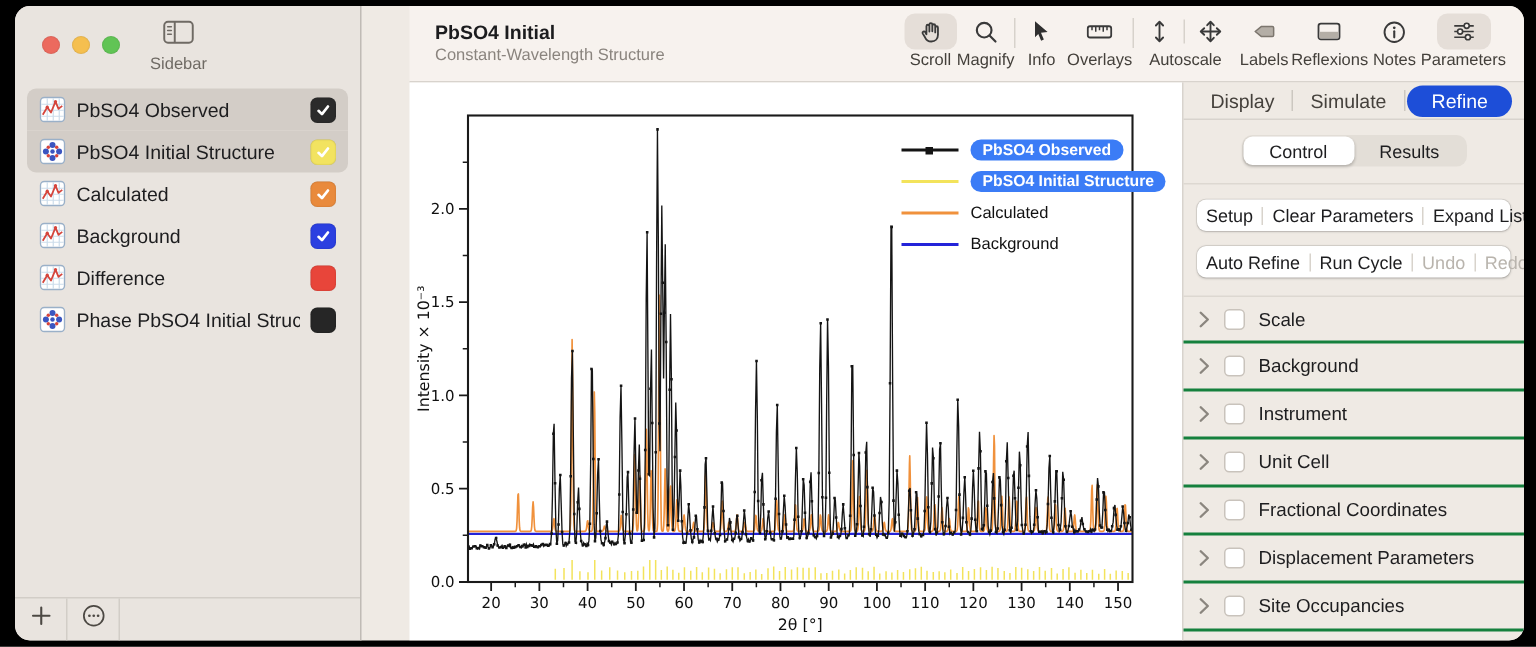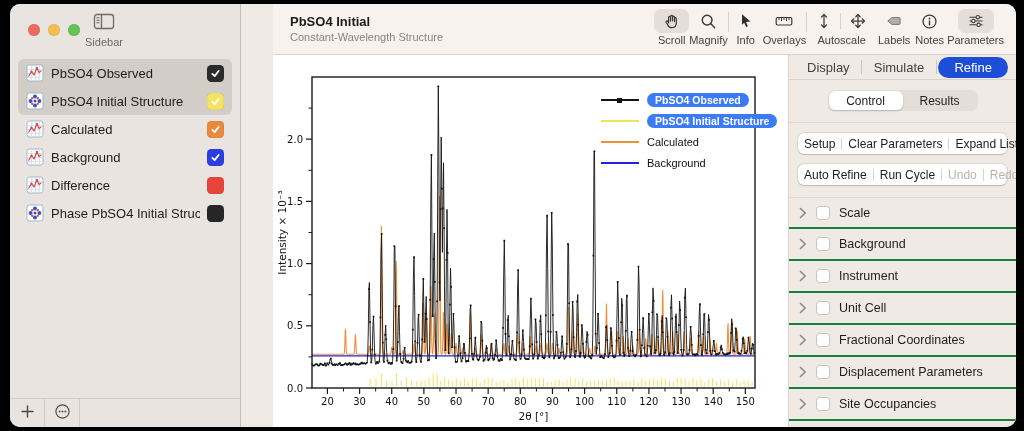--- a/index.html
+++ b/index.html
@@ -5,21 +5,21 @@
   * { margin:0; padding:0; box-sizing:border-box; }
   html,body { width:1024px; height:431px; background:#000; font-family:"Liberation Sans",sans-serif; overflow:hidden; }
   .window { position:absolute; left:10px; top:4px; width:1006px; height:423px; border-radius:10px; overflow:hidden;
             display:flex; background:#efeae4; }
 
   
   .sidebar { width:231px; background:#e9e4df; border-right:1px solid #c0bbb5; display:flex; flex-direction:column; }
   .sidebar-header { height:51px; position:relative; flex:none; }
   .traffic-lights { position:absolute; left:18px; top:20px; display:flex; gap:8px; }
   .light { width:12px; height:12px; border-radius:50%; box-shadow:inset 0 0 1px rgba(0,0,0,.25); }
-  .sidebar-toggle { position:absolute; left:71px; top:9px; width:46px; display:flex; flex-direction:column; align-items:center; gap:2px; }
+  .sidebar-toggle { position:absolute; left:86px; top:9px; width:46px; display:flex; flex-direction:column; align-items:center; gap:2px; }
   .sidebar-toggle-label { font-size:11px; color:#6f6a64; }
   .series-list { padding:4px 8px 0; flex:none; }
   .srow { height:28px; display:flex; align-items:center; gap:7px; padding:0 8px; }
   .srow.sel { background:#d3cdc7; }
   .srow.sel-top { border-radius:6px 6px 0 0; }
   .srow.sel-bot { border-radius:0 0 6px 6px; }
   .srow-label { flex:1; font-size:13px; color:#1d1d1f; white-space:nowrap; overflow:hidden; }
   .cbox { width:17px; height:17px; border-radius:4.5px; flex:none; display:flex; align-items:center; justify-content:center; box-shadow:inset 0 0 1px rgba(0,0,0,.3); }
   .sidebar-footer { margin-top:auto; height:29px; border-top:1px solid #d2cdc7; display:flex; }
   .foot-btn { width:35px; display:flex; align-items:center; justify-content:center; border-right:1px solid #d2cdc7; color:#4c4843; }
@@ -299,20 +299,31 @@
           </div>
           <div class="tool">
             <span class="tool-iconrow">
               <span style="display:flex;">
                 <svg width="18" height="16" viewBox="0 0 18 16">
                   <path d="M2.8 8 7 4.6h7.2a.9.9 0 0 1 .9.9v5a.9.9 0 0 1-.9.9H7Z" fill="#b4aea6" stroke="#7c766e" stroke-width="1" stroke-linejoin="round"></path>
                 </svg>
               </span>
             </span>
             <span class="tool-label">Labels</span>
+          </div>
+          <div class="tool">
+            <span class="tool-iconrow">
+              <span style="display:flex;">
+                <svg width="18" height="16" viewBox="0 0 18 16">
+                  <rect x="2" y="2.8" width="14" height="10.4" rx="1.6" fill="none" stroke="#3a3a3a" stroke-width="1.2"></rect>
+                  <rect x="2.7" y="8.2" width="12.6" height="4.3" fill="#b4aea6"></rect>
+                </svg>
+              </span>
+            </span>
+            <span class="tool-label">Reflexions</span>
           </div>
           <div class="tool">
             <span class="tool-iconrow">
               <span style="display:flex;">
                 <svg width="17" height="17" viewBox="0 0 16 16">
                   <circle cx="8" cy="8" r="6.1" fill="none" stroke="#3a3a3a" stroke-width="1.2"></circle>
                   <circle cx="8" cy="5.2" r="0.85" fill="#3a3a3a"></circle>
                   <line x1="8" y1="7.4" x2="8" y2="11.2" stroke="#3a3a3a" stroke-width="1.3" stroke-linecap="round"></line>
                 </svg>
               </span>

